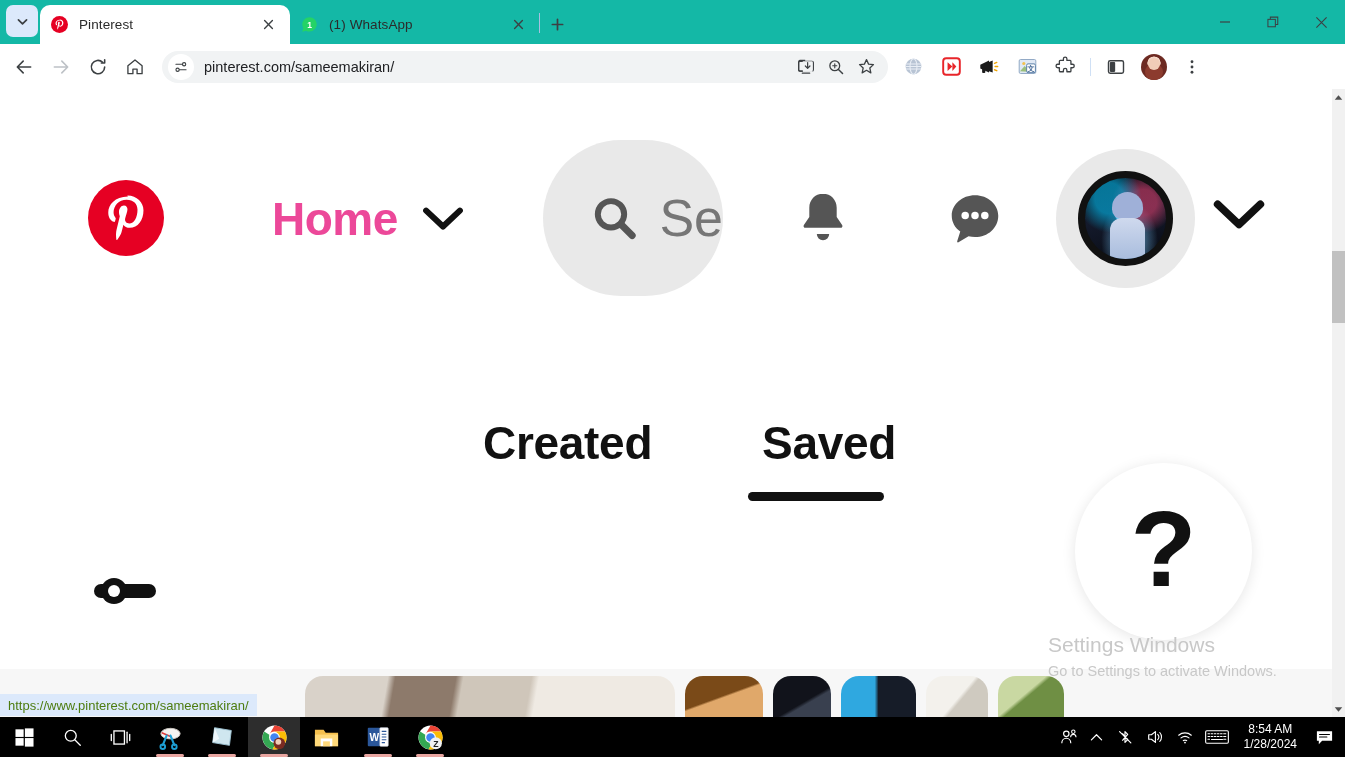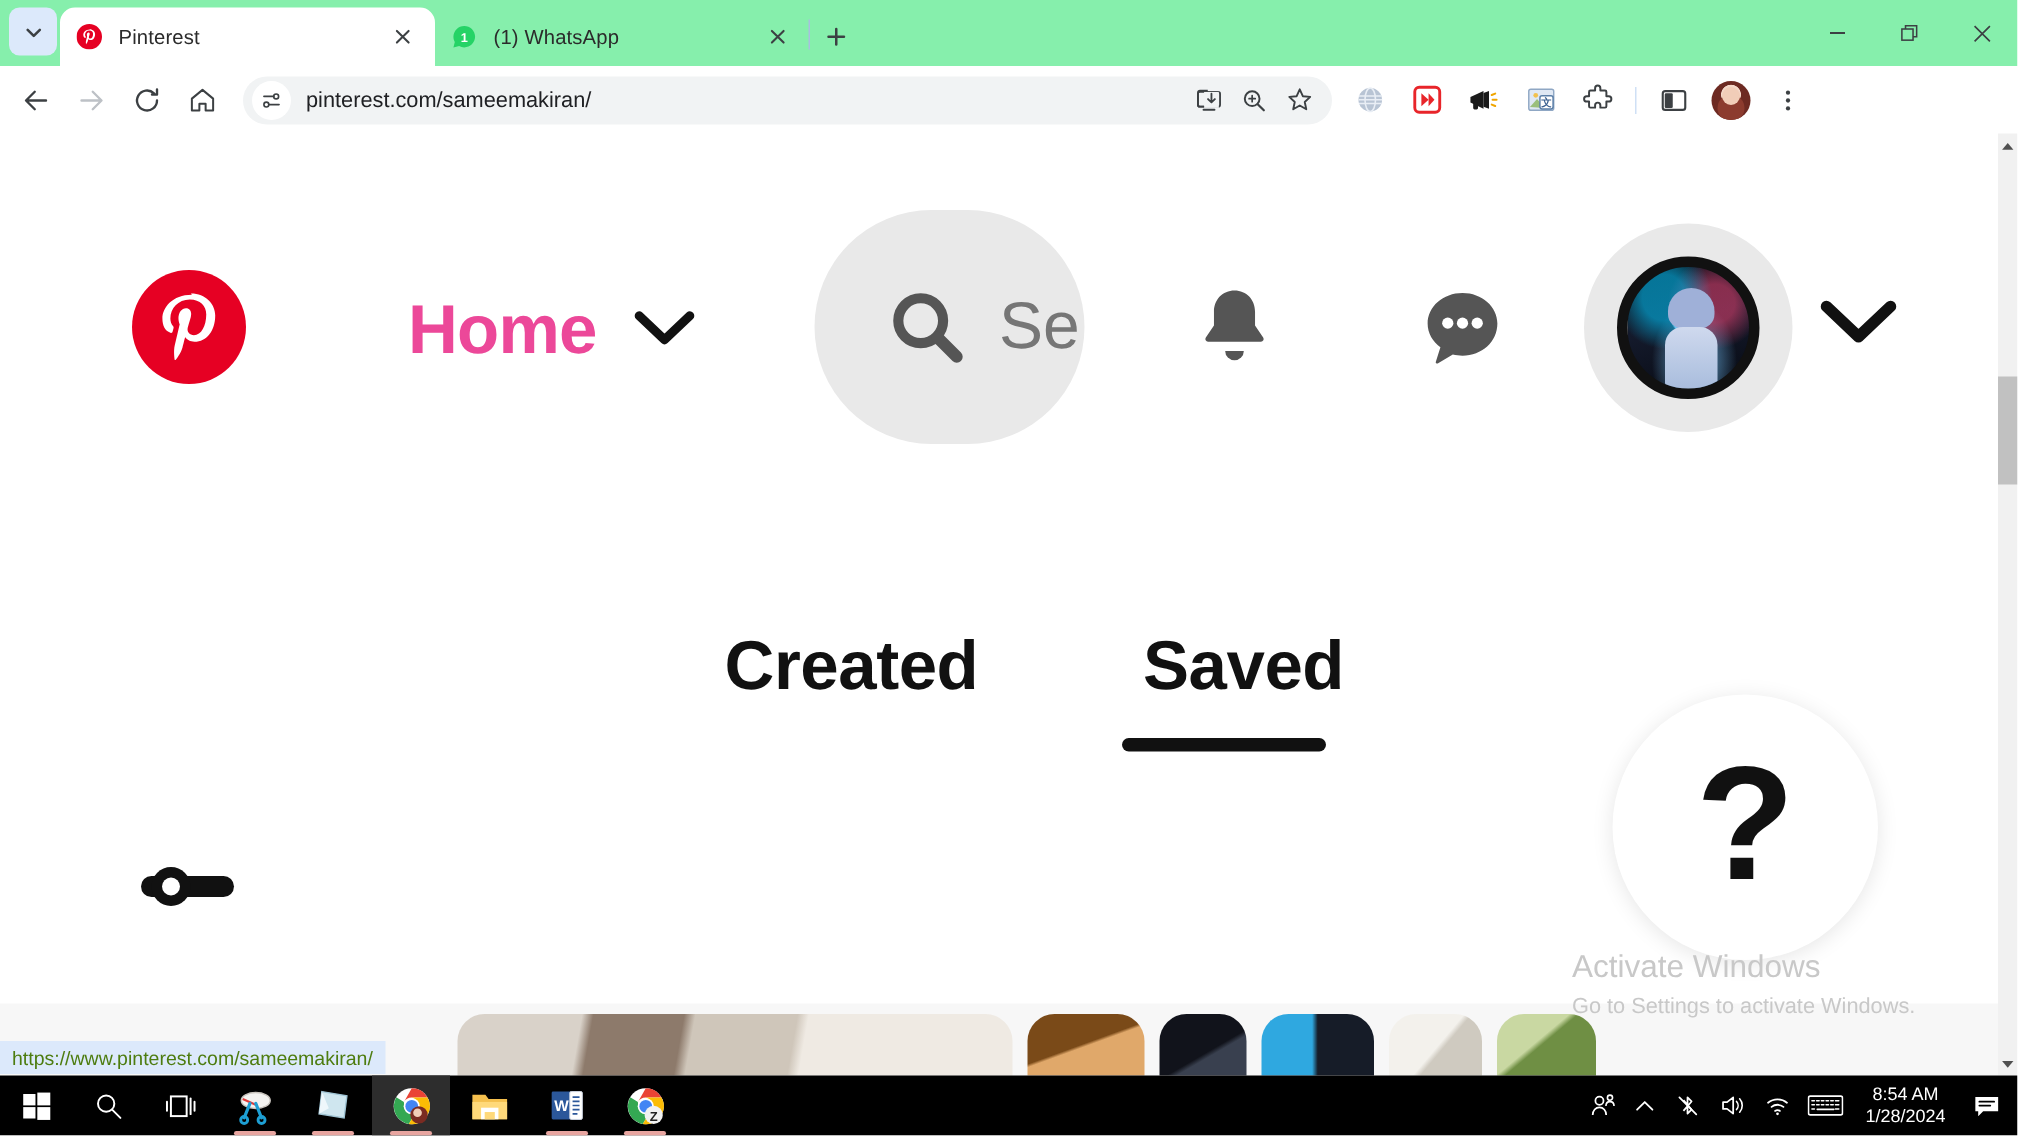--- a/index.html
+++ b/index.html
@@ -6,21 +6,21 @@
   html, body {
     width: 1345px; height: 757px; overflow: hidden;
     font-family: "Liberation Sans", sans-serif;
     background: #fff;
   }
   #root { position: relative; width: 1345px; height: 757px; overflow: hidden; }
 
   
   .tabstrip {
     position: absolute; left: 0; top: 0; width: 1345px; height: 44px;
-    background: #86efac;
+    background: #14b8a6;
   }
   .tab-search-chip {
     position: absolute; left: 6px; top: 5px; width: 32px; height: 32px;
     border-radius: 7px; background: #dce9fb;
     display: flex; align-items: center; justify-content: center;
   }
   .tab {
     position: absolute; top: 5px; height: 39px;
     border-radius: 10px 10px 0 0;
     display: flex; align-items: center; padding: 0 10px;
@@ -103,21 +103,21 @@
   .home-btn {
     position: absolute; left: 262px; top: 188px; height: 62px;
     display: flex; align-items: center; gap: 22px; padding: 0 10px;
   }
   .home-label { font-size: 46px; font-weight: 700; color: #ec4899; letter-spacing: -.5px; }
   .searchbox {
     position: absolute; left: 543px; top: 140px; width: 180px; height: 156px;
     background: #e9e9e9; border-radius: 90px;
     display: flex; align-items: center; padding-left: 47px; gap: 20px;
   }
-  .search-placeholder { font-size: 44px; color: #767676; }
+  .search-placeholder { font-size: 52px; color: #767676; }
   .hdr-icon-btn {
     position: absolute; width: 96px; height: 96px; border-radius: 50%;
     display: flex; align-items: center; justify-content: center;
   }
   .avatar-btn {
     position: absolute; left: 1056px; top: 149px; width: 139px; height: 139px;
     border-radius: 50%; background: #e9e9e9;
     display: flex; align-items: center; justify-content: center;
   }
   .avatar-img {
@@ -464,21 +464,21 @@
         <circle cx="10" cy="7.5" r="6.5" fill="#111"></circle>
         <circle cx="10" cy="7.5" r="3" fill="#fff"></circle>
       </svg>
     </div>
 
     <div class="help-fab" style="top:374px;">
       <span class="help-q">?</span>
     </div>
 
     <div class="watermark" style="top:543px;">
-      <div class="wm-title">Activate Windows</div>
+      <div class="wm-title">Settings Windows</div>
       <div class="wm-sub">Go to Settings to activate Windows.</div>
     </div>
 
     <div class="pins-row" style="top:587px;">
       <div class="pin-thumb" style="width:370px; background:linear-gradient(100deg,#d9d2c9 0 22%, #8d7a6b 24% 40%, #cfc6ba 42% 60%, #efeae3 62% 100%);"></div>
       <div class="pin-thumb" style="width:78px; background:linear-gradient(160deg,#7a4a18 0 45%, #e0a86a 48% 100%);"></div>
       <div class="pin-thumb" style="width:58px; background:linear-gradient(150deg,#11131b 0 55%, #39404f 60% 100%);"></div>
       <div class="pin-thumb" style="width:75px; background:linear-gradient(90deg,#2fa8e0 0 45%, #161c28 50% 100%);"></div>
       <div class="pin-thumb" style="width:62px; background:linear-gradient(130deg,#f3f1ec 0 50%, #cfcac0 55% 100%);"></div>
       <div class="pin-thumb" style="width:66px; background:linear-gradient(140deg,#c9d8a2 0 40%, #6f8f44 45% 100%);"></div>

